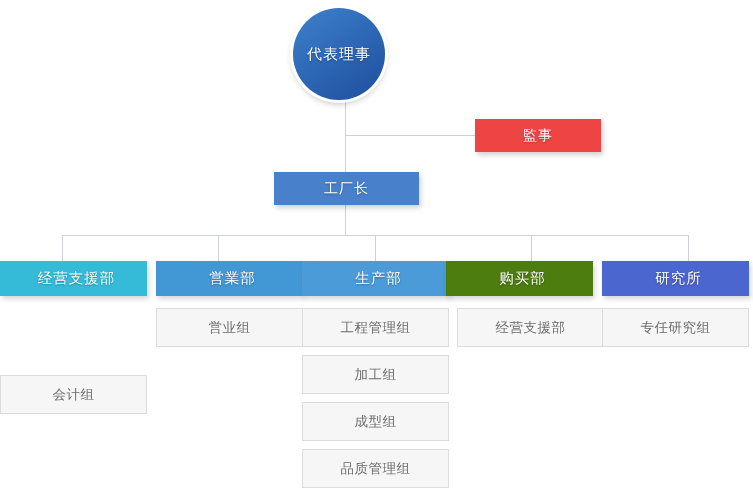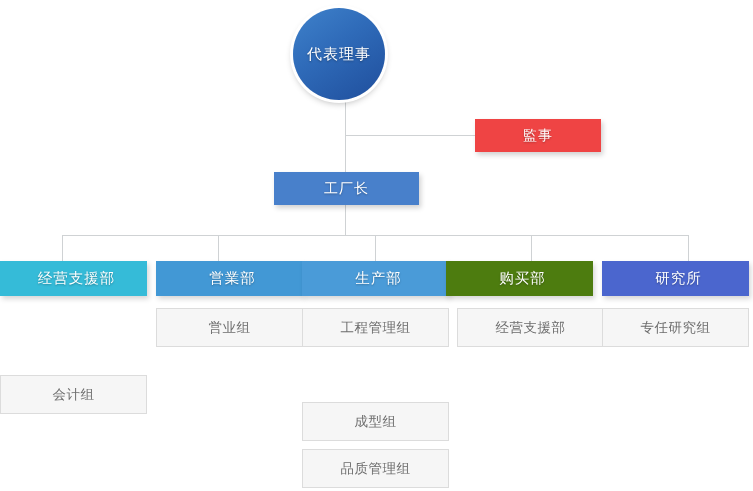--- a/index.html
+++ b/index.html
@@ -156,20 +156,23 @@
   <div class="sub-box" style="left:156px; top:308px;">
     <span>営业组</span>
   </div>
 
   <div class="dept-head" style="left:302px; background:#4a9bd8;">
     <span>生产部</span>
   </div>
   <div class="sub-box" style="left:302px; top:308px;">
     <span>工程管理组</span>
   </div>
+  <div class="sub-box" style="left:302px; top:355px;">
+    <span>加工组</span>
+  </div>
   <div class="sub-box" style="left:302px; top:402px;">
     <span>成型组</span>
   </div>
   <div class="sub-box" style="left:302px; top:449px;">
     <span>品质管理组</span>
   </div>
 
   <div class="dept-head" style="left:446px; background:#4d7c0f;">
     <span>购买部</span>
   </div>

